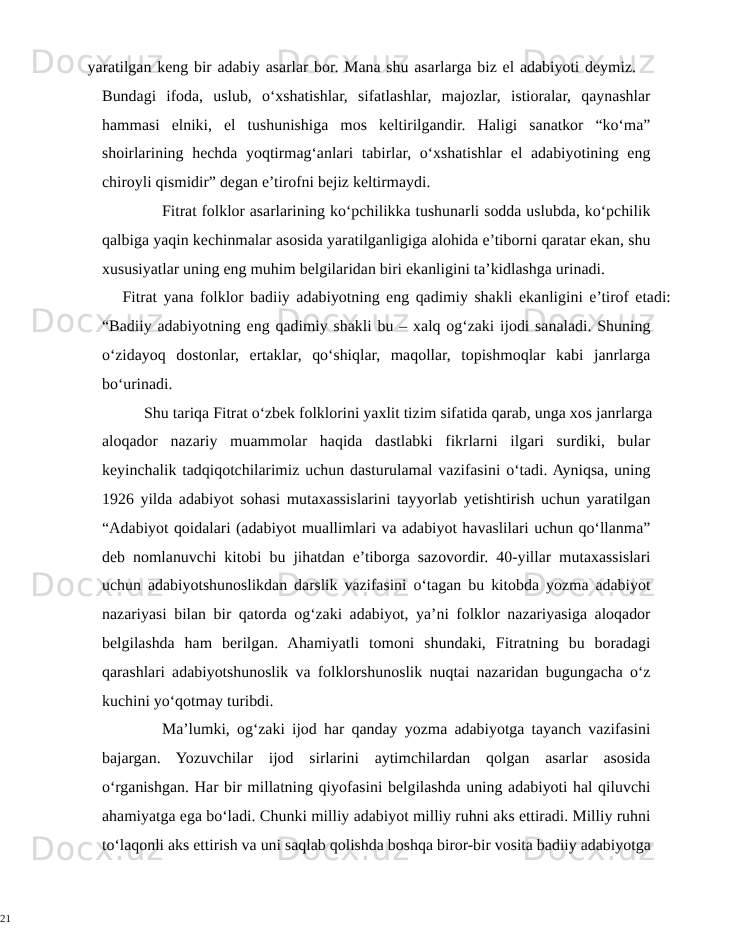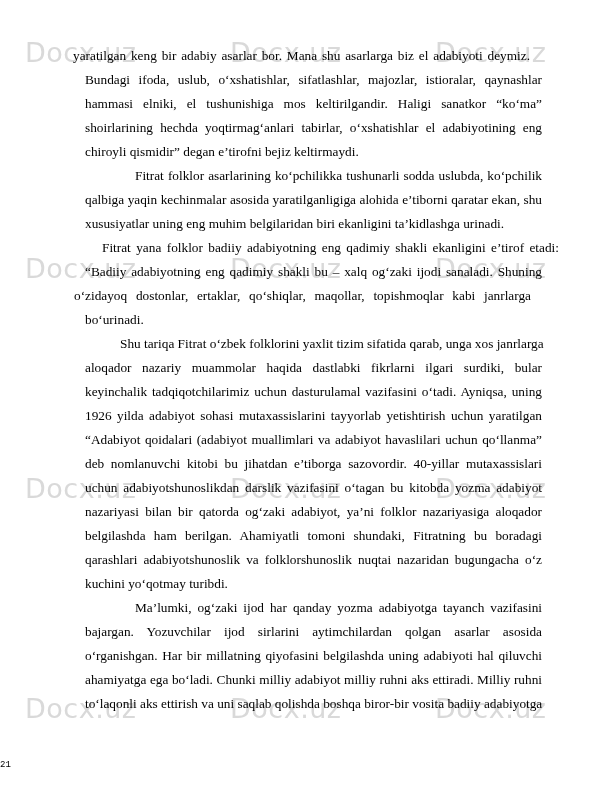--- a/index.html
+++ b/index.html
@@ -3,21 +3,21 @@
 <meta charset="utf-8">
 <style>
   html, body { margin: 0; padding: 0; background: #ffffff; }
   body { width: 612px; height: 792px; position: relative; overflow: hidden; }
   .page { position: absolute; left: 0; top: 0; width: 612px; height: 744px; background: #fff; }
   .wm-row { position: absolute; left: 0; width: 612px; height: 26px; }
   .wm { position: absolute; top: 0; font-family: "DejaVu Sans", sans-serif; font-size: 27px; line-height: 26px; color: #d9d9d9; letter-spacing: 0.5px; white-space: nowrap; }
   .line { position: absolute; left: 85px; width: 457px; height: 24px; font-family: "Liberation Serif", serif; font-size: 13.3px; line-height: 24px; color: #000; white-space: nowrap; }
   .j { text-align: justify; text-align-last: justify; }
   .l { text-align: left; text-align-last: left; }
-  .page-number { position: absolute; left: 0; width: 612px; top: 760px; font-family: Liberation Mono, monospace; font-size: 9px; color: #000; }
+  .page-number { position: absolute; left: 0; width: 612px; top: 760px; font-family: Liberation Serif, serif; font-size: 9px; color: #000; }
 </style>
 </head>
 <body>
 
 <div class="page">
   <div id="watermarks">
       <div class="wm-row" style="top: 40px;">
         <span class="wm" style="left: 25px; color: rgb(217, 217, 217);">Docx.uz</span>
         <span class="wm" style="left: 230px; color: rgb(217, 217, 217);">Docx.uz</span>
         <span class="wm" style="left: 435px; color: rgb(217, 217, 217);">Docx.uz</span>
@@ -42,21 +42,21 @@
       <div class="line j" style="top: 44px; left: 73px; width: 457px;">yaratilgan keng bir adabiy asarlar bor. Mana shu asarlarga biz el adabiyoti deymiz.</div>
       <div class="line j" style="top: 68px; left: 85px; width: 457px;">Bundagi ifoda, uslub, o‘xshatishlar, sifatlashlar, majozlar, istioralar, qaynashlar</div>
       <div class="line j" style="top: 92px; left: 85px; width: 457px;">hammasi elniki, el tushunishiga mos keltirilgandir. Haligi sanatkor “ko‘ma”</div>
       <div class="line j" style="top: 116px; left: 85px; width: 457px;">shoirlarining hechda yoqtirmag‘anlari tabirlar, o‘xshatishlar el adabiyotining eng</div>
       <div class="line l" style="top: 140px; left: 85px; width: 457px; text-align: center;">chiroyli qismidir” degan e’tirofni bejiz keltirmaydi.</div>
       <div class="line j" style="top: 164px; left: 135px; width: 407px;">Fitrat folklor asarlarining ko‘pchilikka tushunarli sodda uslubda, ko‘pchilik</div>
       <div class="line j" style="top: 188px; left: 85px; width: 457px;">qalbiga yaqin kechinmalar asosida yaratilganligiga alohida e’tiborni qaratar ekan, shu</div>
       <div class="line l" style="top: 212px; left: 85px; width: 457px;">xususiyatlar uning eng muhim belgilaridan biri ekanligini ta’kidlashga urinadi.</div>
       <div class="line j" style="top: 236px; left: 102px; width: 457px;">Fitrat yana folklor badiiy adabiyotning eng qadimiy shakli ekanligini e’tirof etadi:</div>
       <div class="line j" style="top: 260px; left: 85px; width: 457px;">“Badiiy adabiyotning eng qadimiy shakli bu – xalq og‘zaki ijodi sanaladi. Shuning</div>
-      <div class="line j" style="top: 284px; left: 74px; width: 457px;">o‘zidayoq dostonlar, ertaklar, qo‘shiqlar, maqollar, topishmoqlar kabi janrlarga</div>
+      <div class="line j" style="top: 284px; left: 85px; width: 457px;">o‘zidayoq dostonlar, ertaklar, qo‘shiqlar, maqollar, topishmoqlar kabi janrlarga</div>
       <div class="line l" style="top: 308px; left: 85px; width: 457px;">bo‘urinadi.</div>
       <div class="line j" style="top: 332px; left: 120px; width: 422px;">Shu tariqa Fitrat o‘zbek folklorini yaxlit tizim sifatida qarab, unga xos janrlarga</div>
       <div class="line j" style="top: 356px; left: 85px; width: 457px;">aloqador nazariy muammolar haqida dastlabki fikrlarni ilgari surdiki, bular</div>
       <div class="line j" style="top: 380px; left: 85px; width: 457px;">keyinchalik tadqiqotchilarimiz uchun dasturulamal vazifasini o‘tadi. Ayniqsa, uning</div>
       <div class="line j" style="top: 404px; left: 85px; width: 457px;">1926 yilda adabiyot sohasi mutaxassislarini tayyorlab yetishtirish uchun yaratilgan</div>
       <div class="line j" style="top: 428px; left: 85px; width: 457px;">“Adabiyot qoidalari (adabiyot muallimlari va adabiyot havaslilari uchun qo‘llanma”</div>
       <div class="line j" style="top: 452px; left: 85px; width: 457px;">deb nomlanuvchi kitobi bu jihatdan e’tiborga sazovordir. 40-yillar mutaxassislari</div>
       <div class="line j" style="top: 476px; left: 85px; width: 457px;">uchun adabiyotshunoslikdan darslik vazifasini o‘tagan bu kitobda yozma adabiyot</div>
       <div class="line j" style="top: 500px; left: 85px; width: 457px;">nazariyasi bilan bir qatorda og‘zaki adabiyot, ya’ni folklor nazariyasiga aloqador</div>
       <div class="line j" style="top: 524px; left: 85px; width: 457px;">belgilashda ham berilgan. Ahamiyatli tomoni shundaki, Fitratning bu boradagi</div>

